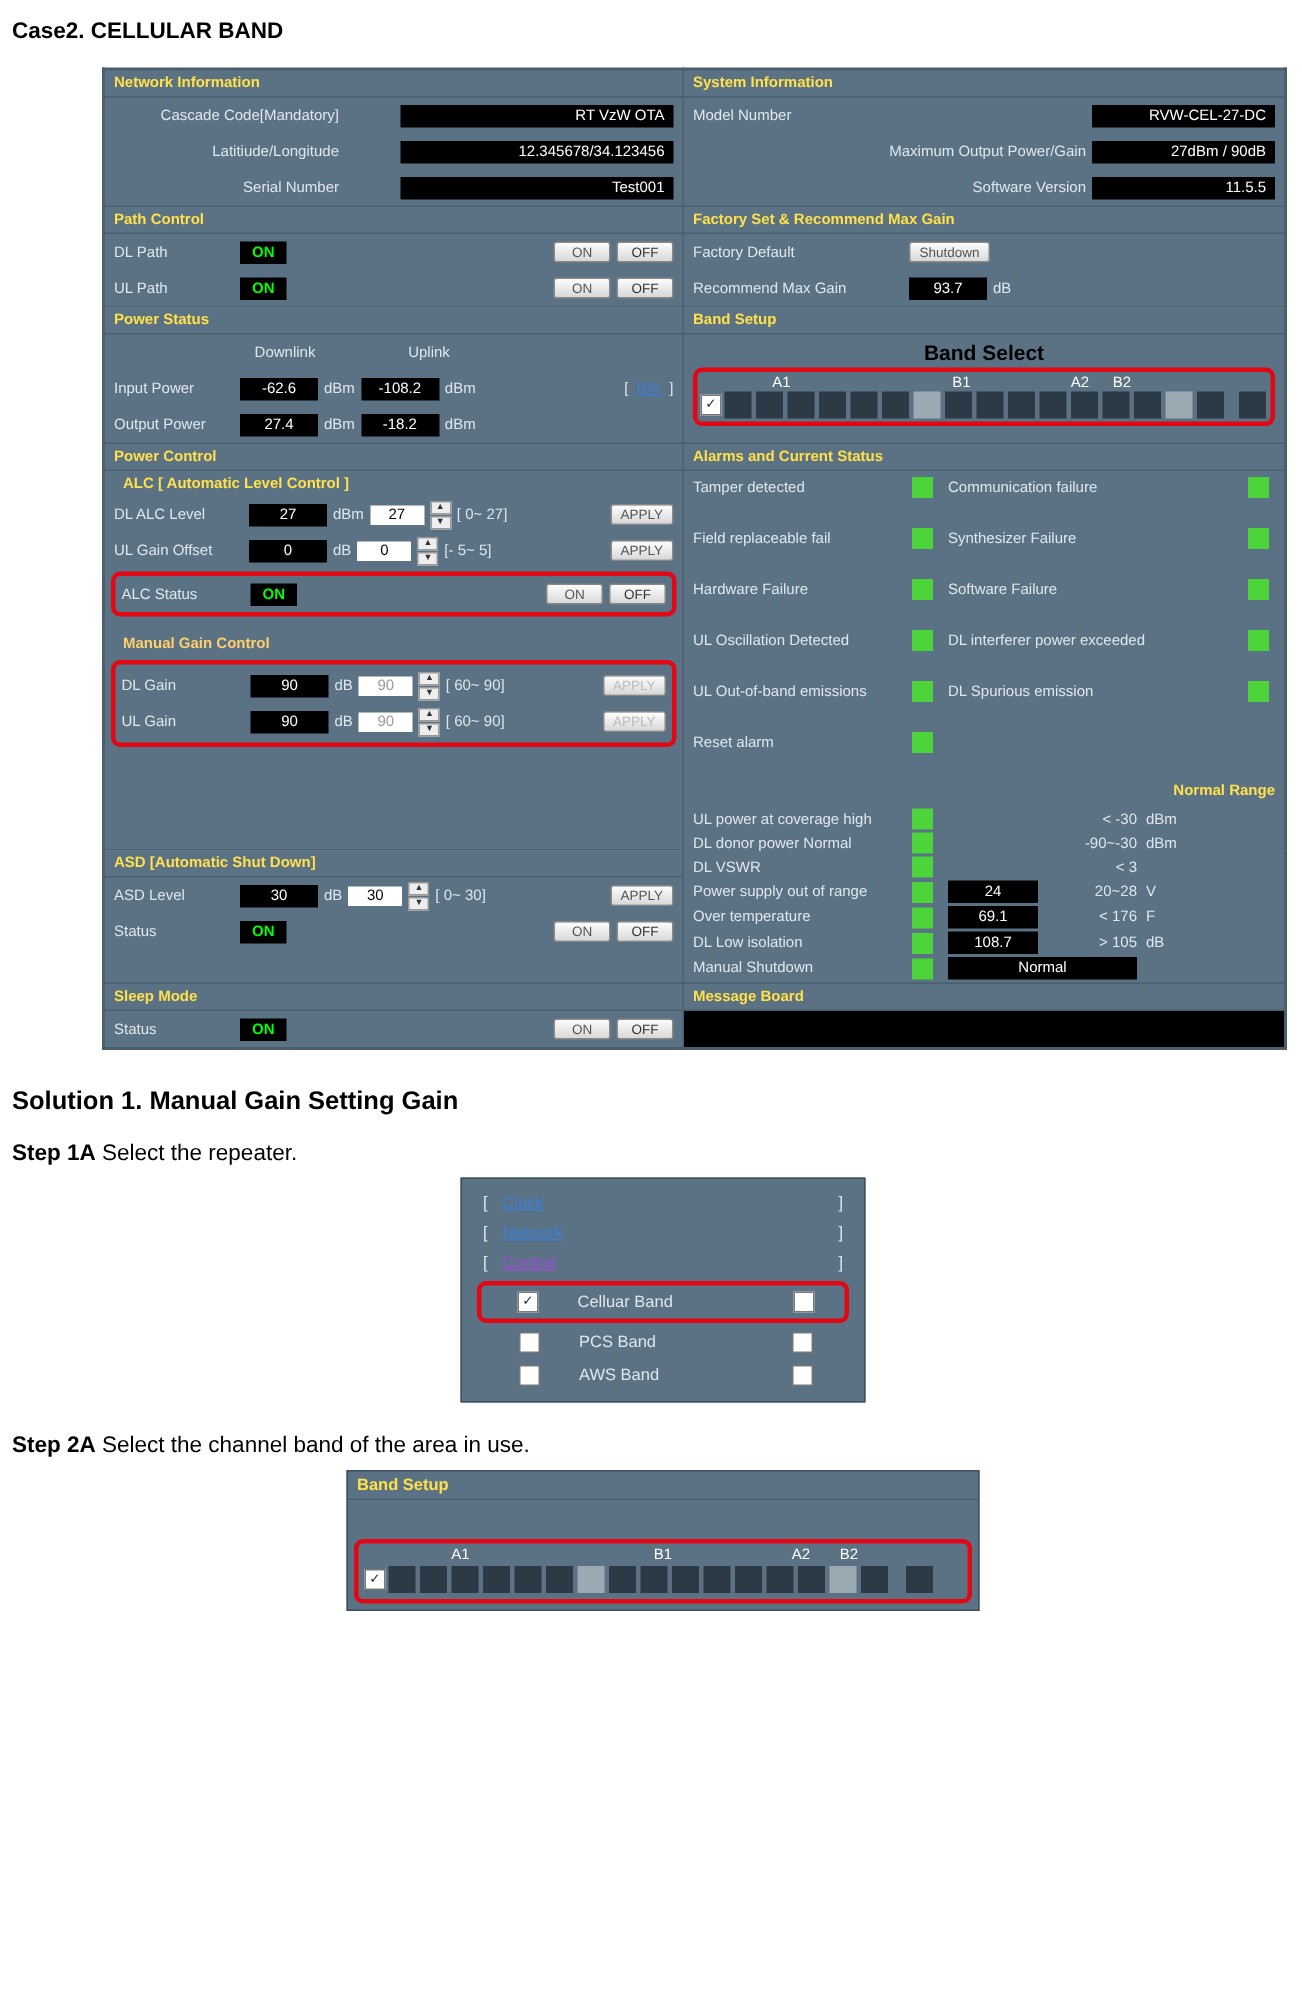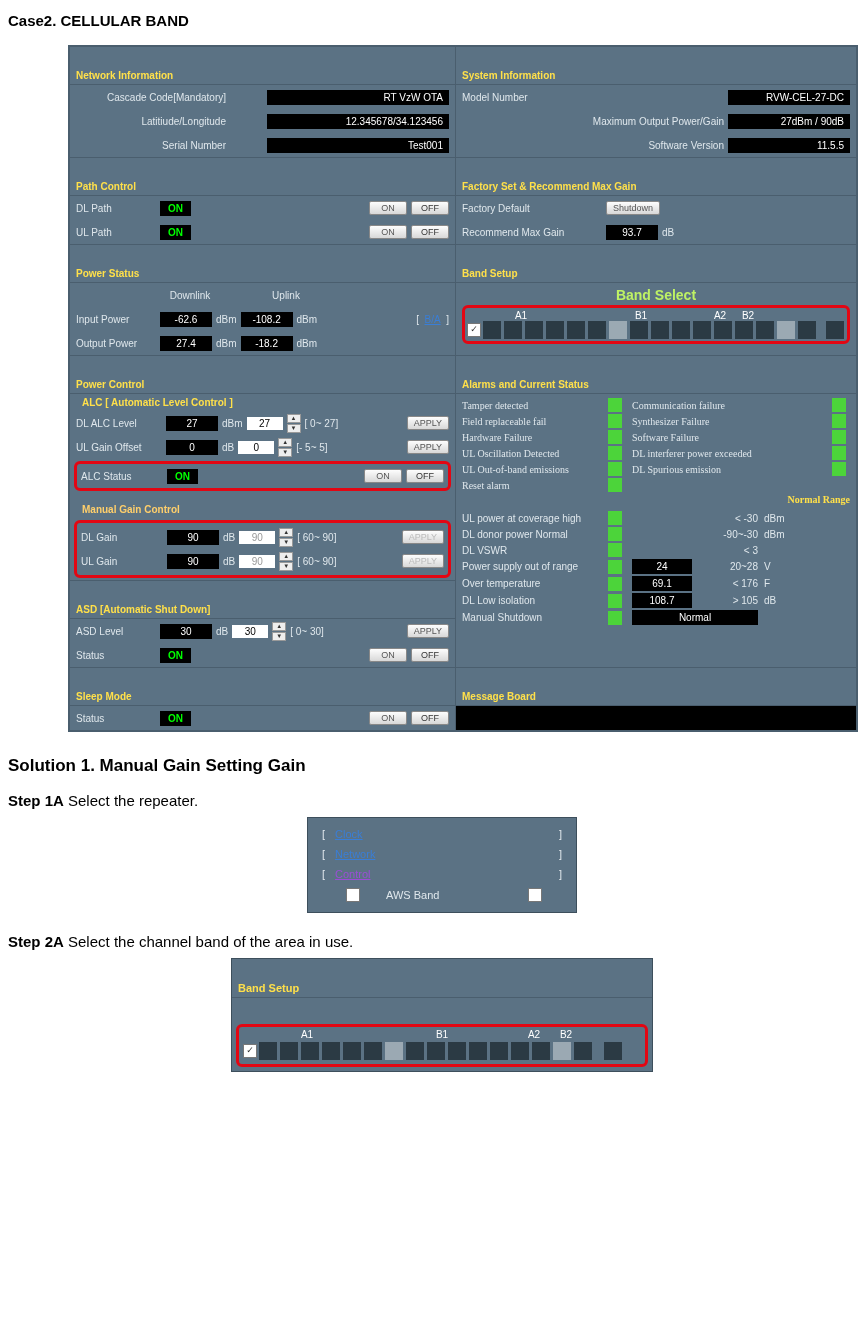--- a/index.html
+++ b/index.html
@@ -1,39 +1,39 @@
 <!DOCTYPE html>
 <html><head>
 <meta charset="utf-8">
 <style>
   body{margin:0;padding:8px;font-family:Arial,Helvetica,sans-serif;font-size:14px;color:#000;background:#fff;width:868px;}
   .heading{font-weight:bold;margin:4px 0 16px 0;font-size:15px;}
   .indent{margin-left:60px;}
   table.panel{border-collapse:collapse;border:2px solid #4a5e6e;font-size:10px;font-family:Verdana,Arial,sans-serif;}
   table.panel td{background:#5b7284;color:#fff;padding:0;vertical-align:top;border:1px solid #4a5e6e;}
-  .title-y{color:#ffe04a;font-weight:bold;padding:3px 6px;border-bottom:1px solid #4a5e6e;margin-top:20px;}
+  .title-y{color:#ffe04a;font-weight:bold;padding:3px 6px;border-bottom:1px solid #4a5e6e;}
   .row{display:flex;align-items:center;gap:4px;padding:2px 6px;min-height:20px;}
   .lab{color:#dfe7ec;flex:0 0 auto;}
   .valbox{background:#000;color:#fff;padding:2px 6px;min-width:40px;text-align:center;display:inline-block;}
   .inpbox{background:#fff;color:#000;padding:1px 4px;min-width:28px;text-align:center;display:inline-block;font-size:10px;}
   .btn{background:linear-gradient(#fdfdfd,#d8d8d8);border:1px solid #888;border-radius:2px;color:#555;font-size:9px;padding:1px 6px;display:inline-block;min-width:24px;text-align:center;}
   .btn.off{color:#333;}
   .on-ind{background:#000;color:#0f0;padding:2px 8px;display:inline-block;font-weight:bold;font-size:10px;}
   .chev{display:inline-flex;flex-direction:column;gap:1px;}
   .chev span{width:12px;height:7px;background:#eee;border:1px solid #999;font-size:6px;line-height:6px;text-align:center;color:#333;}
   .range{color:#dfe7ec;font-size:10px;}
   .green-sq{width:14px;height:14px;background:#4cd43a;display:inline-block;}
   .redbox{border:3px solid #e30613;border-radius:6px;padding:2px;}
-  .red-label{color:#bef264;font-weight:bold;font-size:14px;text-align:center;margin-bottom:2px;}
+  .red-label{color:#000000;font-weight:bold;font-size:14px;text-align:center;margin-bottom:2px;}
   .cb{width:12px;height:12px;background:#fff;border:1px solid #777;display:inline-block;vertical-align:middle;}
   .cb.ck::after{content:"✓";color:#333;font-size:9px;display:block;line-height:10px;text-align:center;}
   .band-cell{width:18px;height:18px;background:#2b3a44;display:inline-block;margin:0 1px;vertical-align:middle;}
   .band-cell.light{background:#9ba9b3;}
   .band-lab{color:#fff;font-size:10px;display:inline-block;min-width:18px;text-align:center;}
-  .alarm-grid{display:grid;grid-template-columns:140px 18px 1fr 18px;gap:2px 6px;padding:4px 6px;align-items:center;font-size:10px;color:#dfe7ec;font-family:Liberation Serif, serif;}
+  .alarm-grid{display:grid;grid-template-columns:140px 18px 1fr 18px;gap:20px 6px;padding:4px 6px;align-items:center;font-size:10px;color:#dfe7ec;}
   .alarm-grid2{display:grid;grid-template-columns:140px 18px 60px 60px 20px;gap:2px 6px;padding:2px 6px;align-items:center;font-size:10px;color:#dfe7ec;}
   .solution{font-weight:bold;font-size:17px;margin:24px 0 16px 0;}
   .step-line{margin:8px 0;font-size:15px;}
   .step-line b{font-weight:bold;}
   .small-panel{border:1px solid #3d4f5c;background:#5b7284;font-family:Verdana,Arial,sans-serif;font-size:11px;color:#dfe7ec;}
   .sp-row{display:flex;align-items:center;gap:10px;padding:4px 10px;}
   .link{color:#3a7ed6;text-decoration:underline;cursor:pointer;}
   .link.pur{color:#9a4ed6;}
   .center{display:flex;justify-content:center;}
   .spacer{height:8px;}
@@ -374,20 +374,36 @@
     <div class="sp-row">
         <span>[</span>
         <span class="link">Network</span>
         <span class="right">]</span>
       </div>
     <div class="sp-row">
         <span>[</span>
         <span class="link pur">Control</span>
         <span class="right">]</span>
       </div>
+    <div class="redbox" style="margin:2px 6px;">
+      <div class="sp-row" style="padding:2px 4px;">
+          <span style="width:8px;"></span>
+          <span class="cb ck"></span>
+          <span style="flex:1;padding-left:16px;">Celluar Band</span>
+          <span class="cb"></span>
+          <span style="width:4px;"></span>
+        </div>
+    </div>
+    <div class="sp-row">
+        <span style="width:14px;"></span>
+        <span class="cb"></span>
+        <span style="flex:1;padding-left:16px;">PCS Band</span>
+        <span class="cb"></span>
+        <span style="width:10px;"></span>
+      </div>
     <div class="sp-row">
         <span style="width:14px;"></span>
         <span class="cb"></span>
         <span style="flex:1;padding-left:16px;">AWS Band</span>
         <span class="cb"></span>
         <span style="width:10px;"></span>
       </div>
   </div>
 </div>
 

